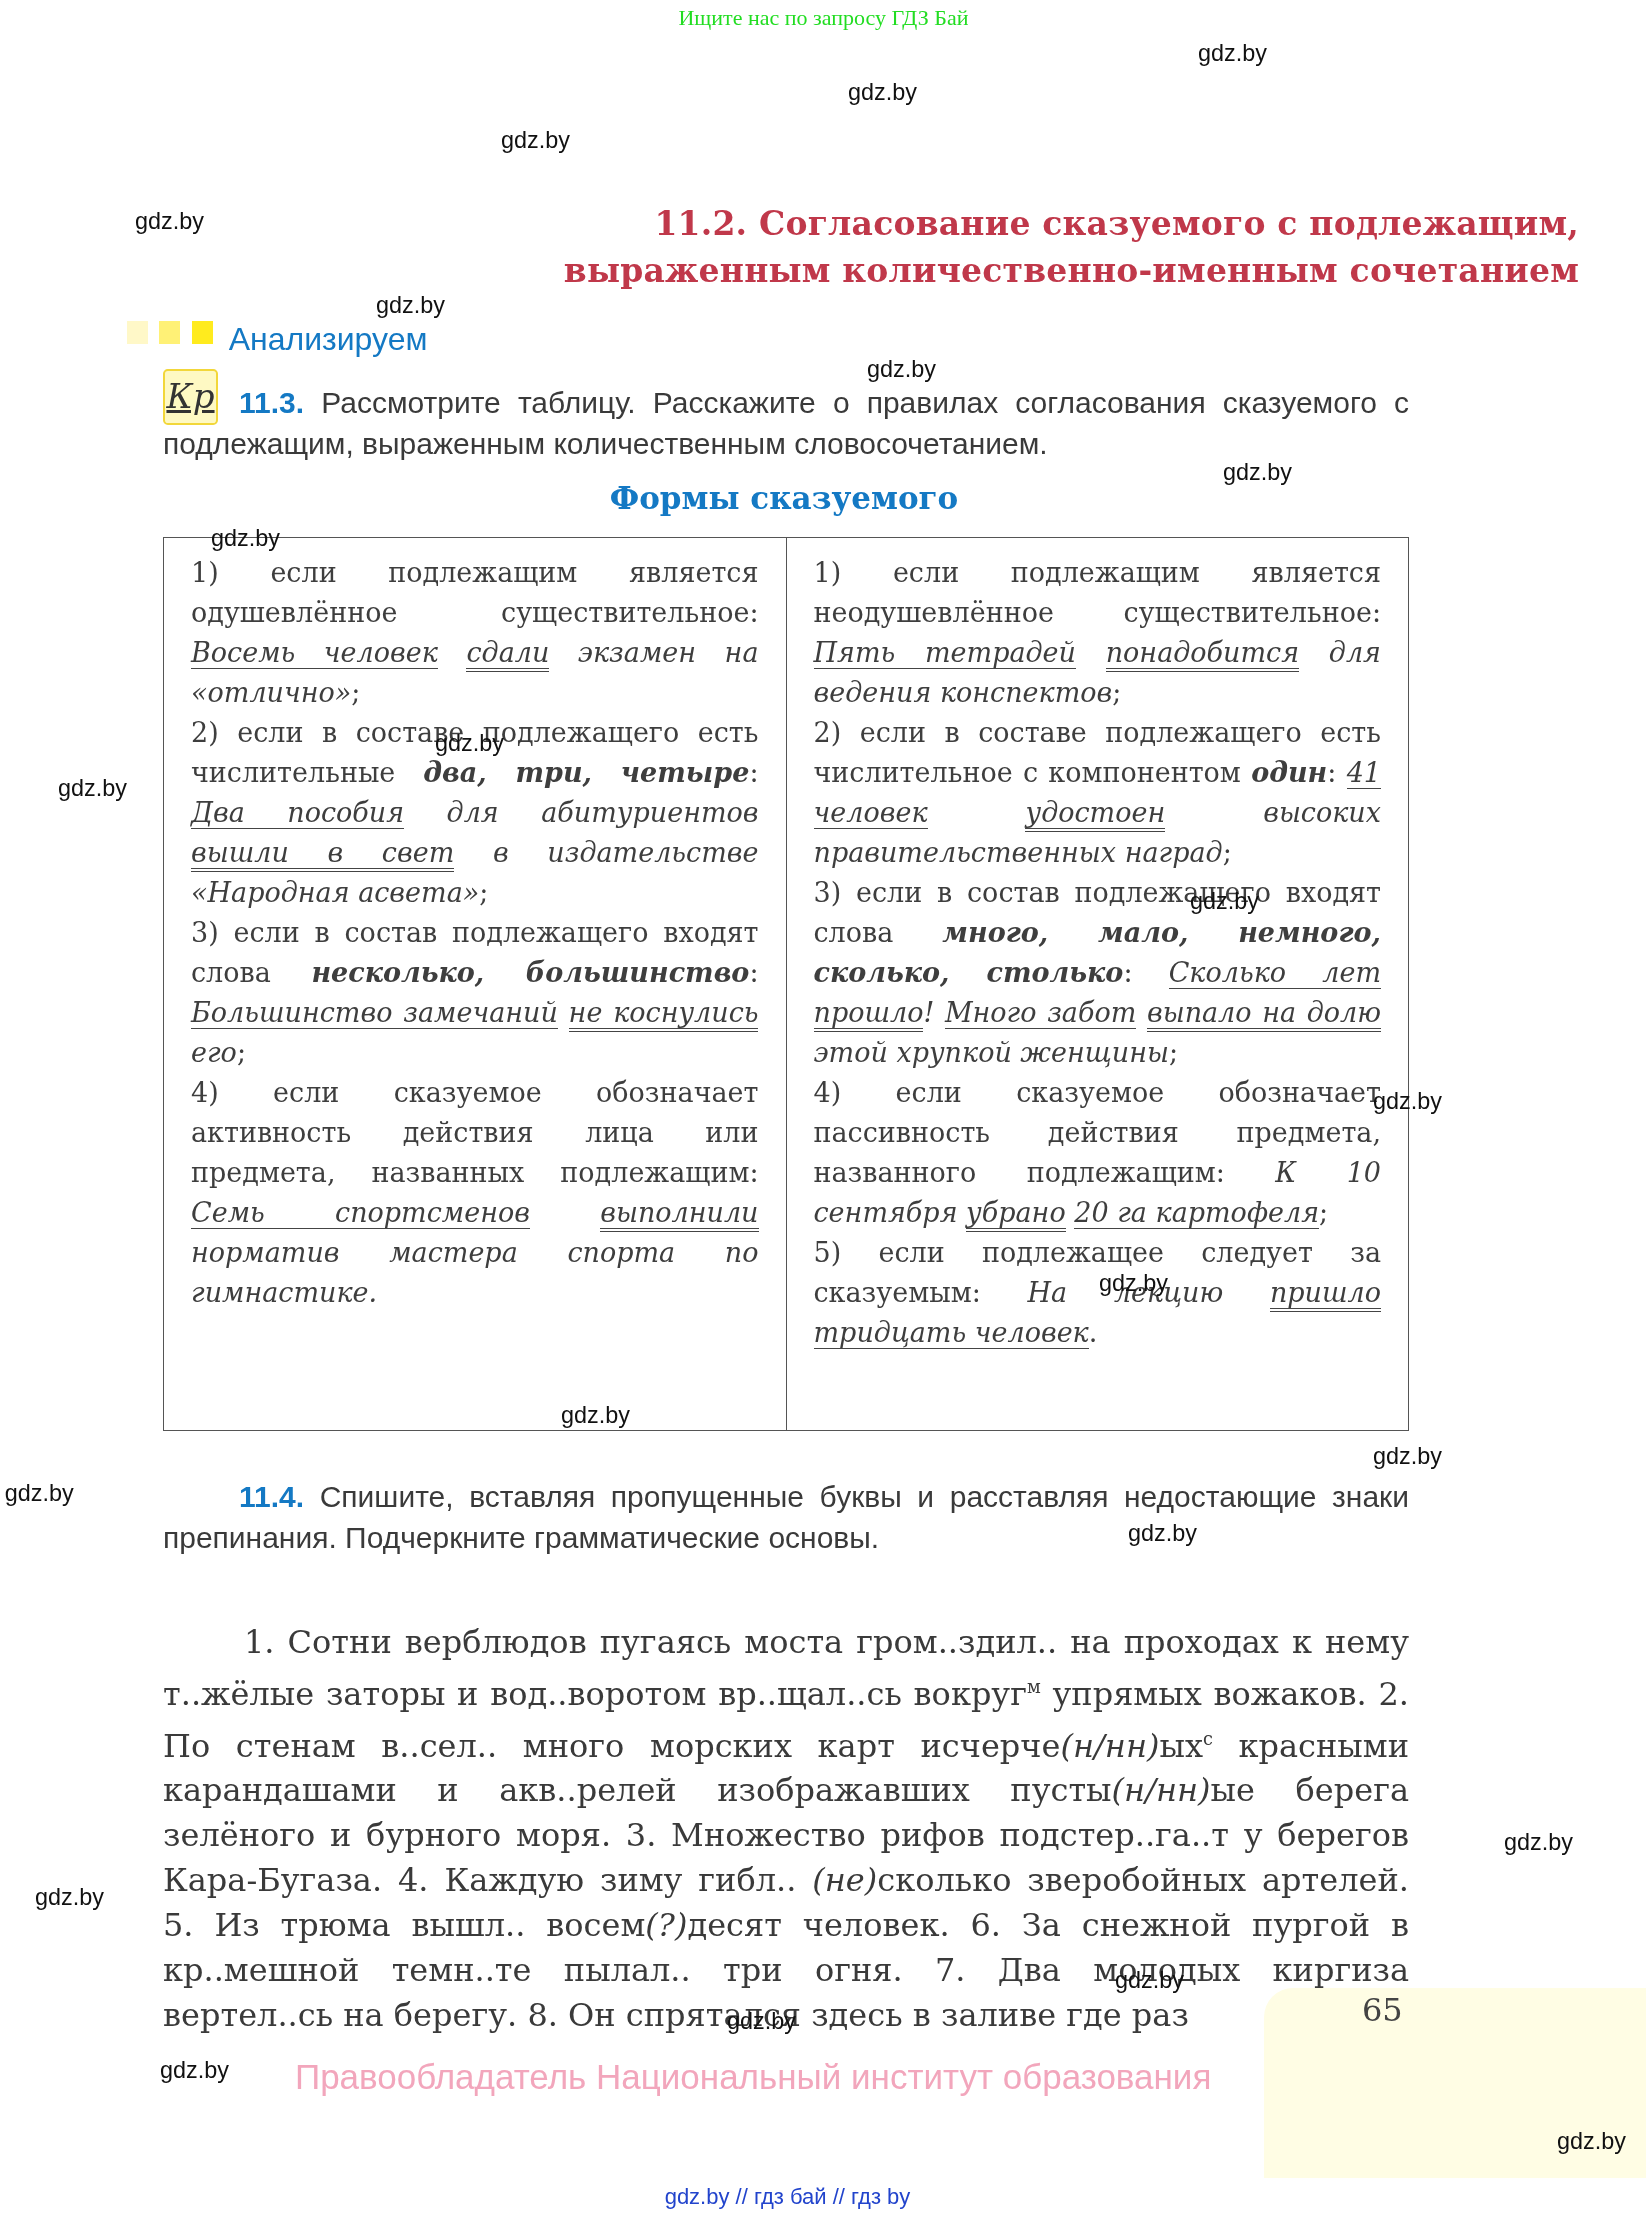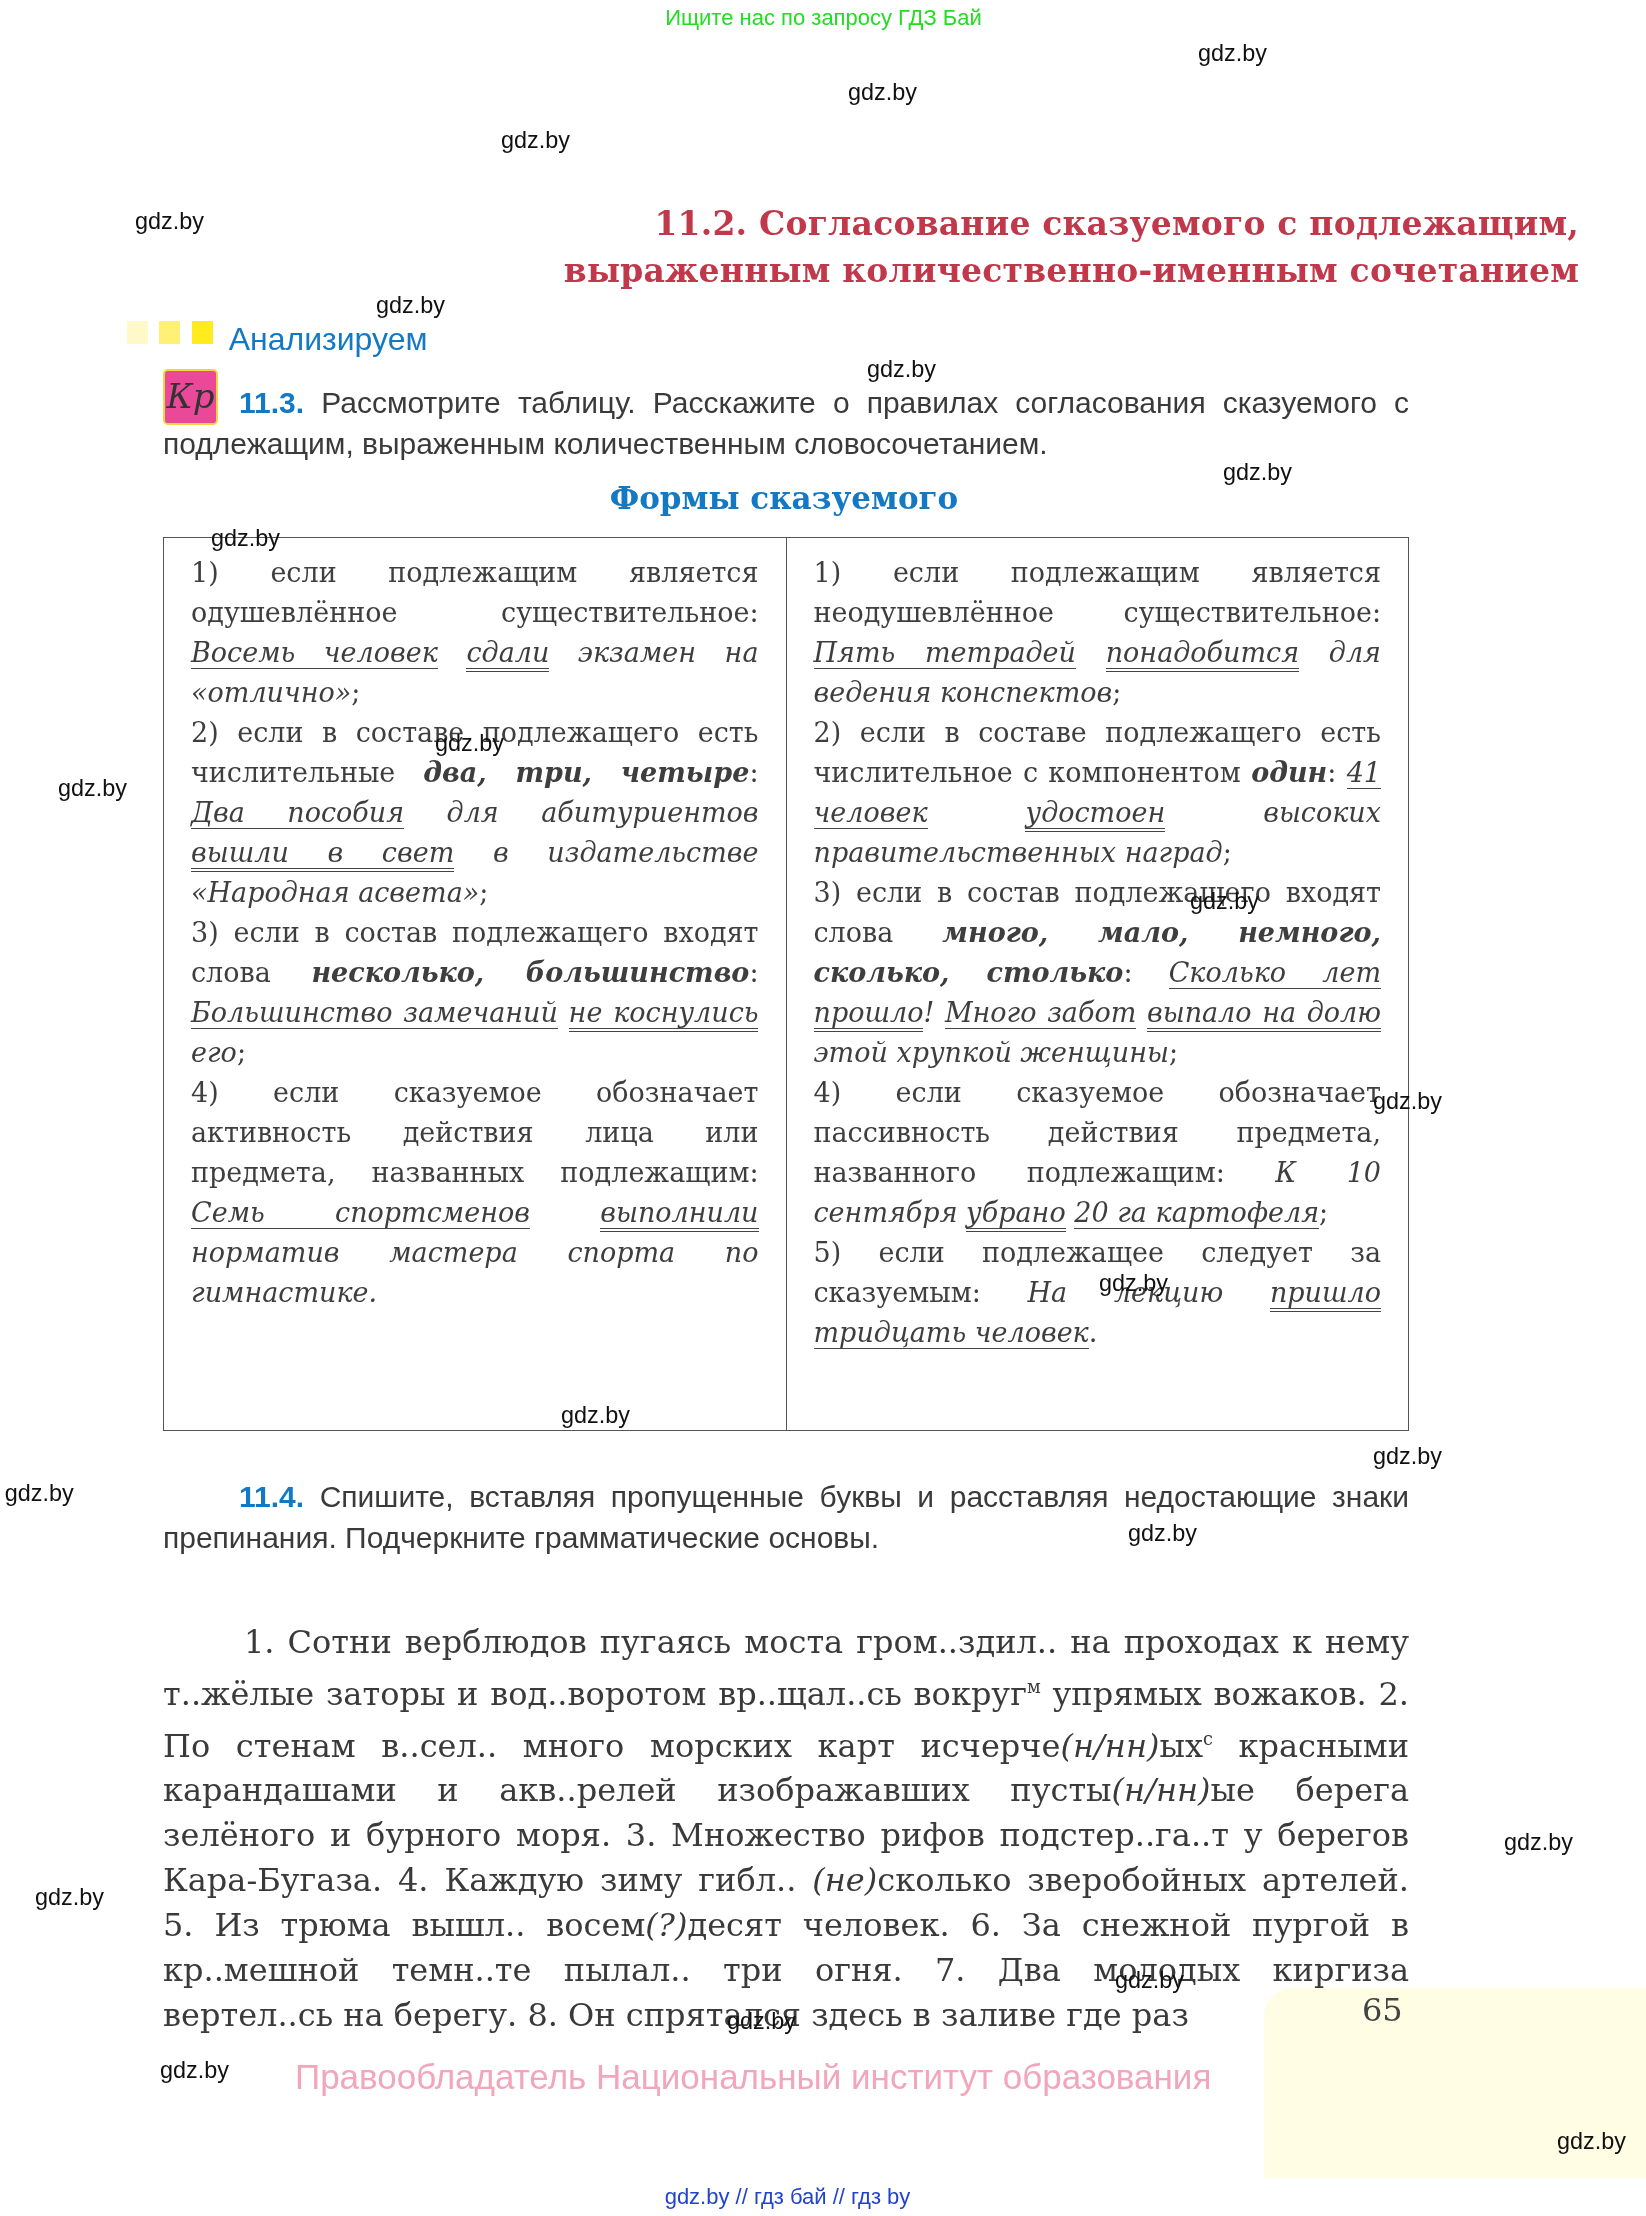--- a/index.html
+++ b/index.html
@@ -3,29 +3,29 @@
 <meta charset="utf-8">
 <style>
   html, body { margin: 0; padding: 0; }
   body {
     width: 1647px; height: 2216px; position: relative; overflow: hidden;
     background: #ffffff; color: #3a3a3a;
     font-family: "DejaVu Serif", serif;
   }
   .wm { position: absolute; font-family: "Liberation Sans", sans-serif; font-size: 23.4px; color: #111; white-space: nowrap; }
   .top-banner { position: absolute; left: 0; width: 1647px; top: 4.8px; text-align: center;
-    font-family: Liberation Sans, sans-serif; font-size: 22px; color: #22dd22; }
+    font-family: Liberation Serif, serif; font-size: 22px; color: #22dd22; }
   .title { position: absolute; left: 161px; width: 1418px; top: 200px; text-align: right;
     font-family: "DejaVu Serif", serif; font-weight: bold; color: #c0384a; font-size: 33px; line-height: 47px; letter-spacing: 0.2px; }
   .section { position: absolute; left: 127px; top: 321px; display: flex; align-items: flex-start; }
   .sq { width: 21px; height: 22.6px; margin-right: 11.3px; }
   .section-label { font-family: "Liberation Sans", sans-serif; font-size: 32px; color: #1479c4; margin-left: 4.8px; }
   .kp { position: absolute; left: 163px; top: 369px; width: 55px; height: 56px; border: 2.4px solid #f2d73a;
-    background: #ec4899; border-radius: 4.8px; box-sizing: border-box;
-    font-family: "DejaVu Serif", serif; font-style: italic; font-size: 34px; color: #333; text-align: center; line-height: 50px; }
+    background: #fef9c3; border-radius: 4.8px; box-sizing: border-box;
+    font-family: "DejaVu Serif", serif; font-style: italic; font-size: 34px; color: #333; text-align: center; line-height: 50px; text-decoration: underline; }
   .ex-num { color: #1479c4; font-weight: bold; }
   .task { position: absolute; left: 163px; width: 1246px; font-family: "Liberation Sans", sans-serif; font-size: 30px; line-height: 41px; color: #3a3a3a; text-align: justify; }
   .table-title { position: absolute; left: 161px; width: 1246px; top: 480px; text-align: center;
     font-family: "DejaVu Serif", serif; font-weight: bold; font-size: 31px; color: #1479c4; }
   table.forms { position: absolute; left: 163px; top: 537px; width: 1246px; border-collapse: collapse; table-layout: fixed; }
   table.forms th { background: #e2f2fb; border: 1.6px solid #555; font-weight: normal; font-size: 27px; height: 61px; color: #444; }
   table.forms td { border: 1.6px solid #555; vertical-align: top; padding: 14.5px 27px 8px 27px; font-size: 27px; line-height: 40px; color: #3e3e3e; text-align: justify; }
   table.forms td .rule { display: block; }
   .it { font-style: italic; }
   .bi { font-style: italic; font-weight: bold; }

